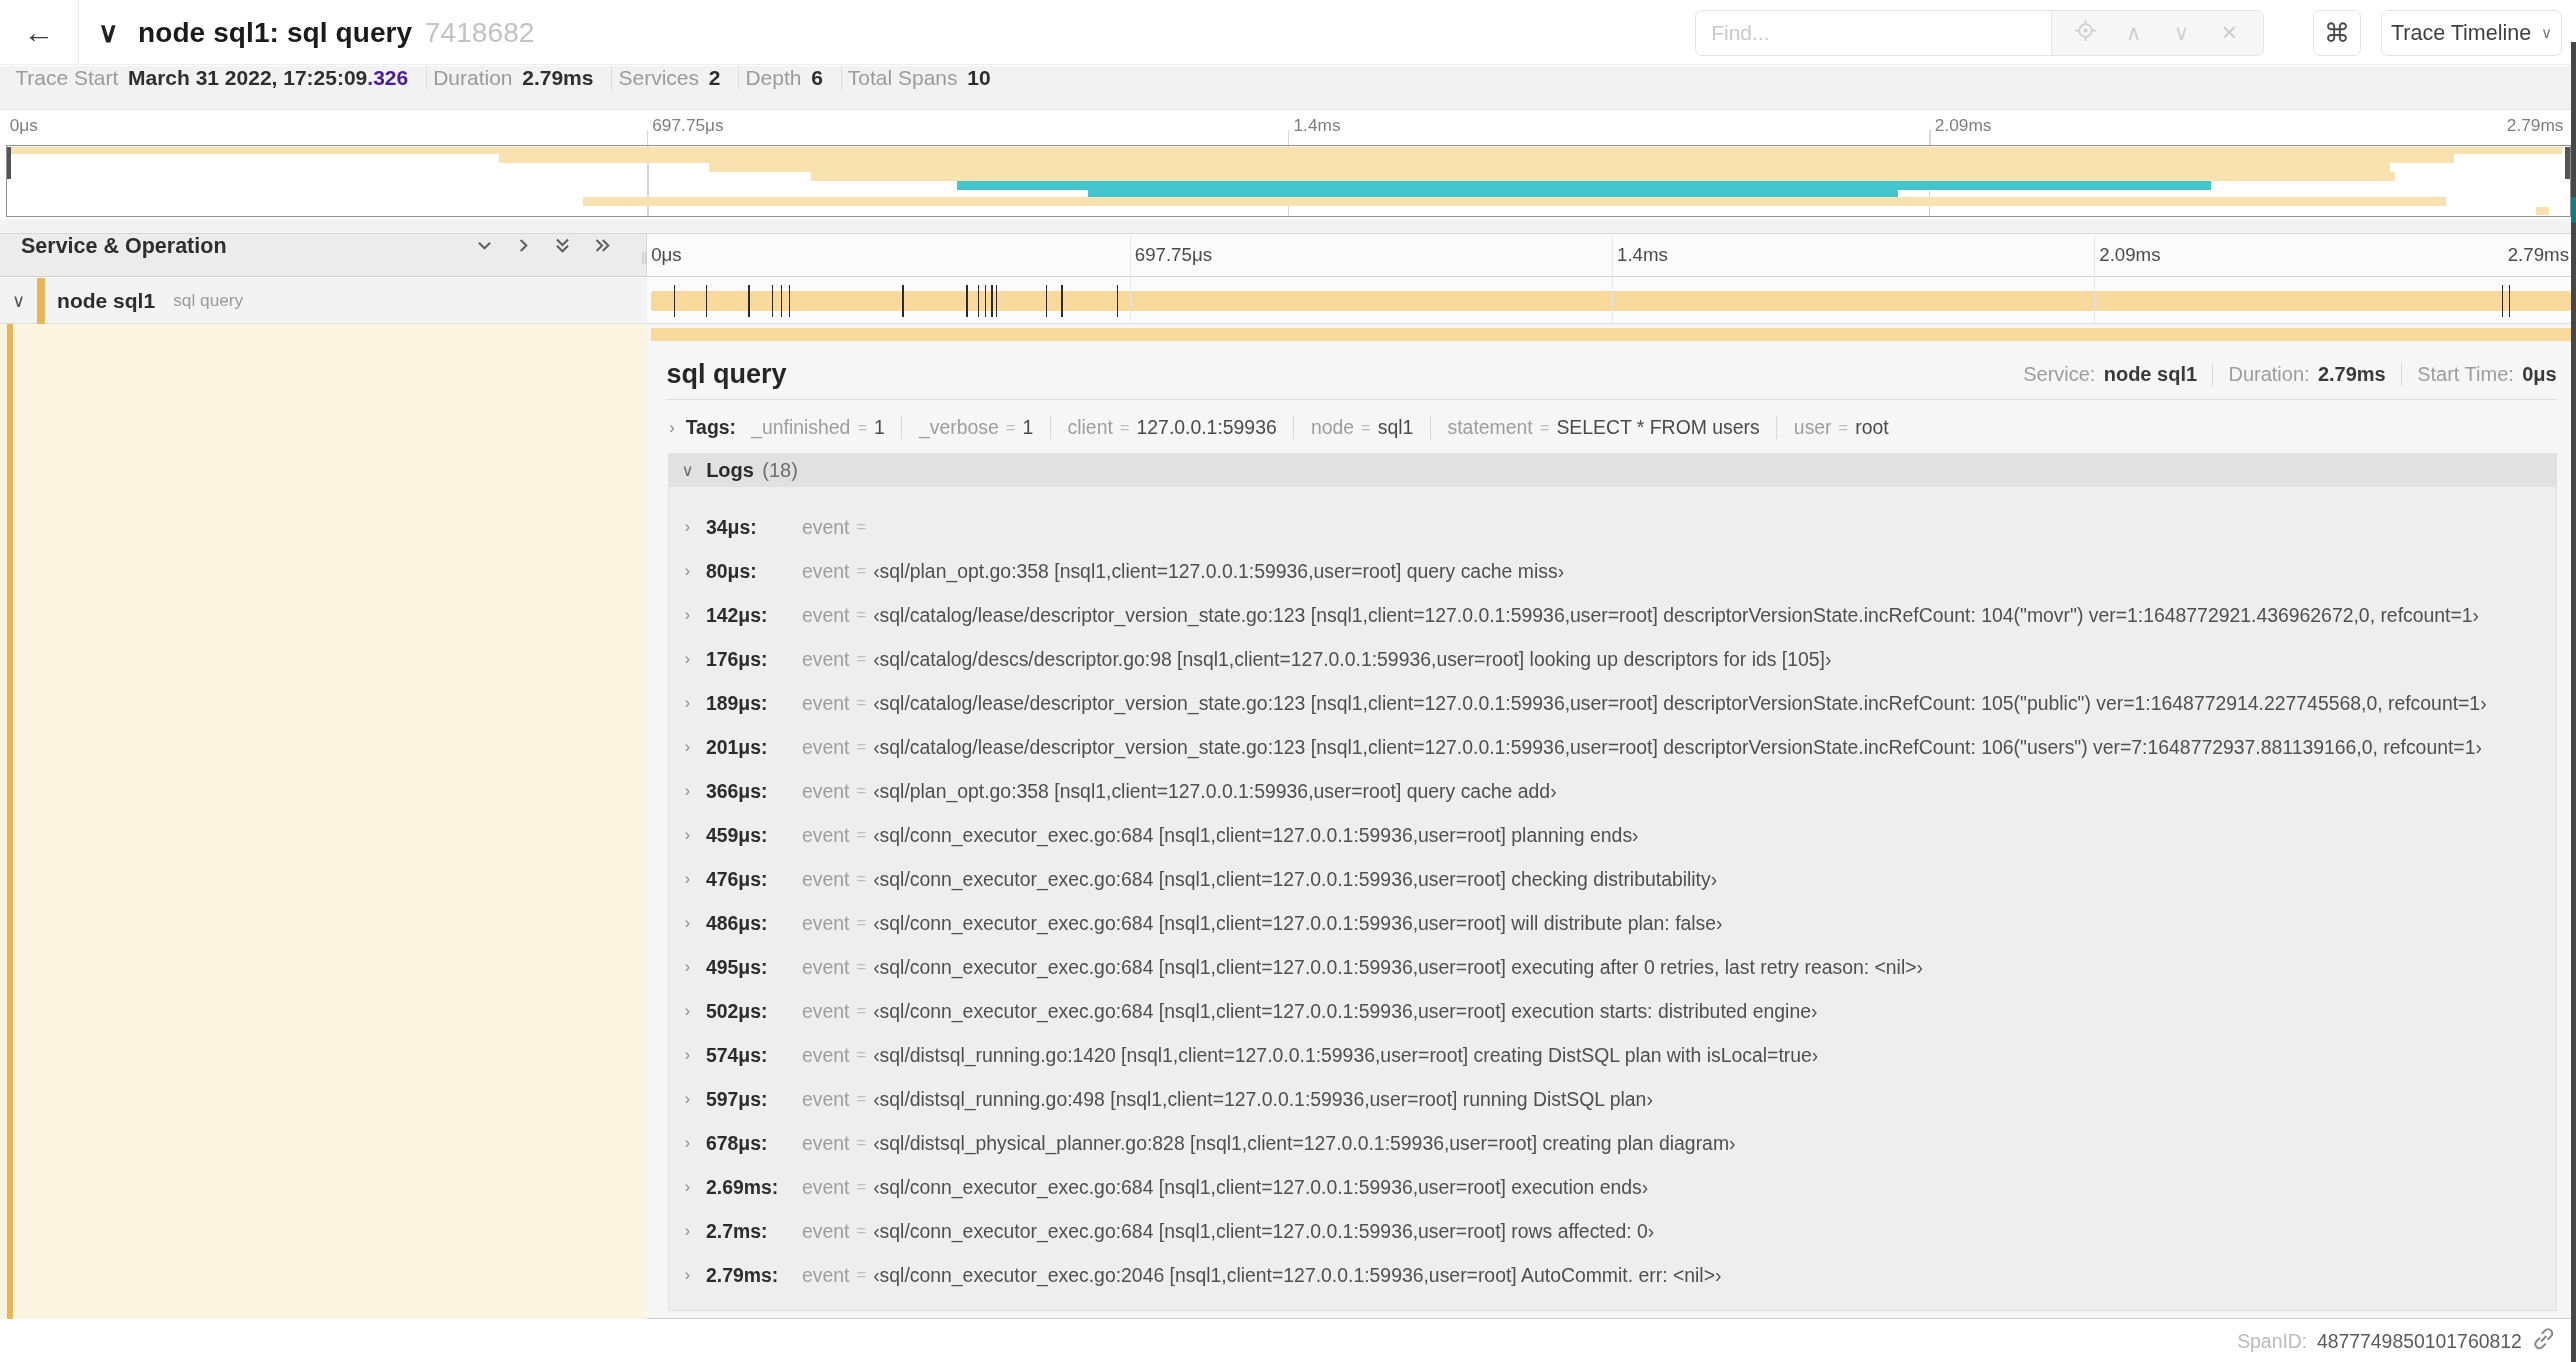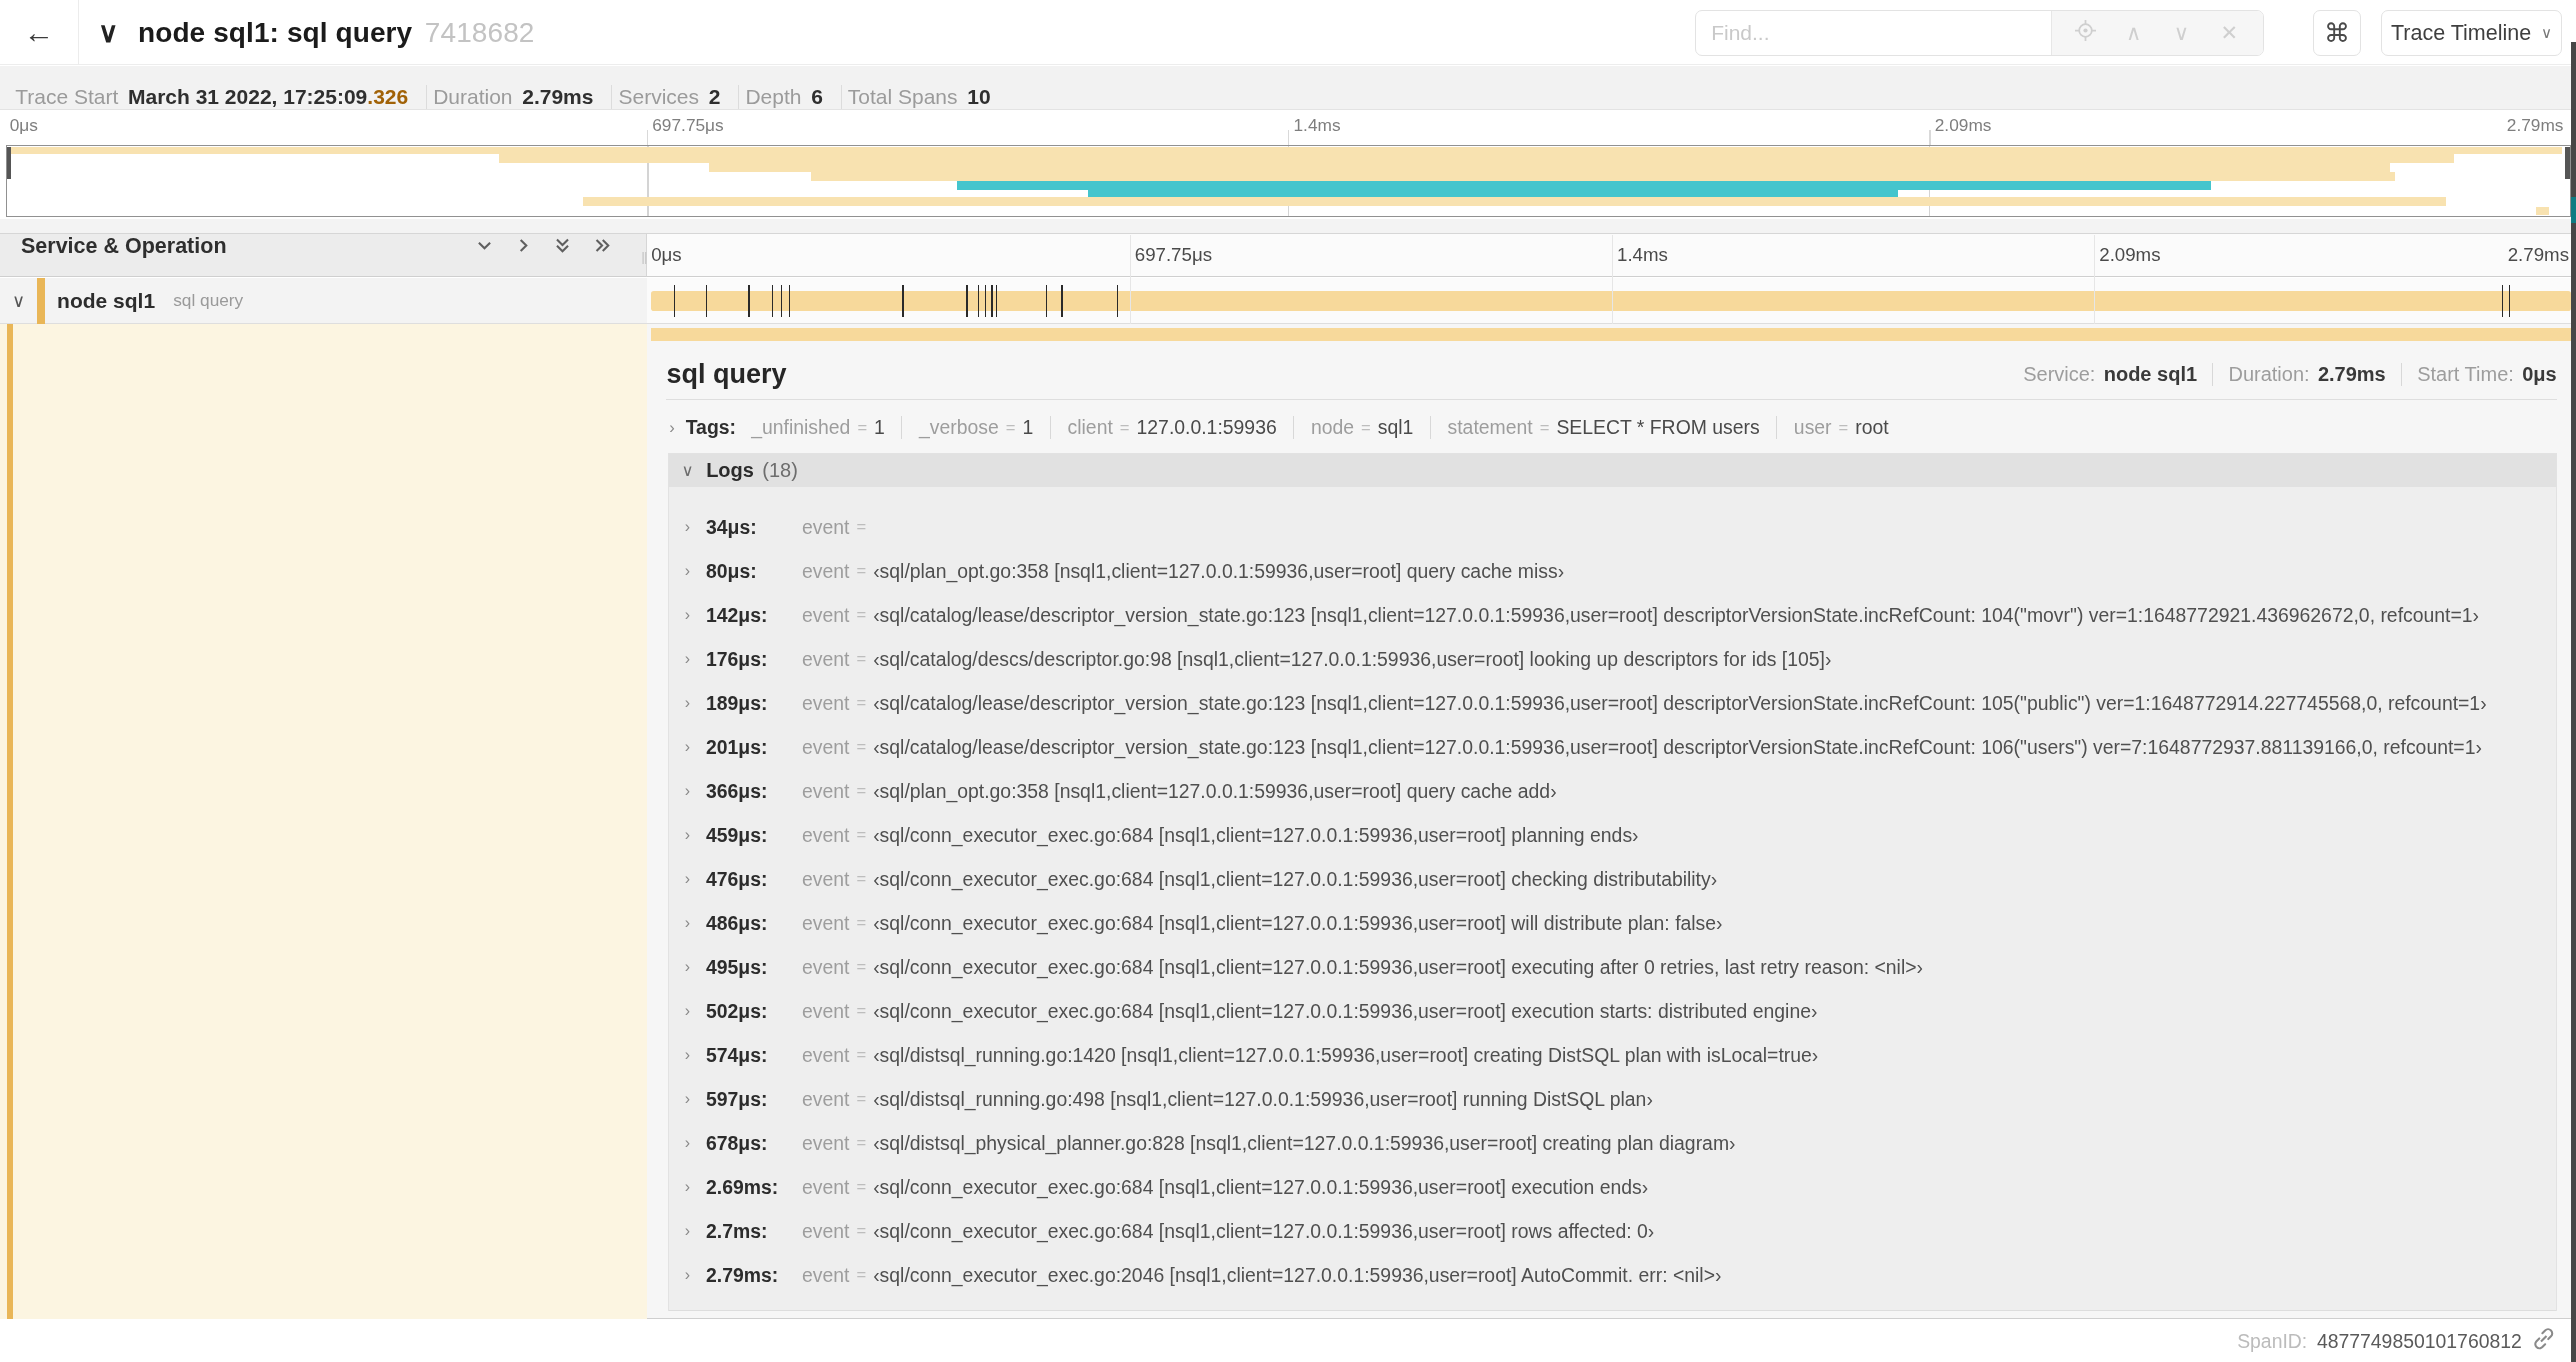--- a/index.html
+++ b/index.html
@@ -16,26 +16,26 @@
   .findbox { position:absolute; left:1695px; top:10.4px; width:569px; height:46px; border:1.4px solid #e3e3e3; border-radius:7px; background:#fff; display:flex; overflow:hidden; }
   .findbox input { flex:1; border:0; outline:none; padding:0 15.2px; font-size:21px; color:#444; font-family:"Liberation Sans",sans-serif; background:transparent; }
   .findbox input::placeholder { color:#c9c9c9; }
   .find-addon { width:212px; background:#f6f6f6; border-left:1.4px solid #e7e7e7; display:flex; align-items:center; justify-content:space-evenly; color:#cfcfcf; font-size:21px; }
   .find-addon .aico { width:28px; text-align:center; cursor:pointer; }
   .kbd-btn { position:absolute; left:2313px; top:10.4px; width:48px; height:46px; border:1.4px solid #e3e3e3; border-radius:7px; background:#fff; display:flex; align-items:center; justify-content:center; font-size:26px; color:#4a4a4a; cursor:pointer; }
   .view-btn { position:absolute; left:2381px; top:10.4px; width:181px; height:46px; border:1.4px solid #e3e3e3; border-radius:7px; background:#fff; display:flex; align-items:center; justify-content:center; gap:9.7px; font-size:21.5px; color:#3f3f3f; cursor:pointer; }
   .view-btn .vchev { font-size:15.2px; color:#777; }
 
   
-  .infobar { position:absolute; left:0; top:66px; width:2576px; height:44px; background:#f2f2f2; border-bottom:1.4px solid #e3e3e3; display:flex; align-items:flex-end; padding-left:15.2px; font-size:21px; }
+  .infobar { position:absolute; left:0; top:66px; width:2576px; height:44px; background:#f2f2f2; border-bottom:1.4px solid #e3e3e3; display:flex; align-items:flex-start; padding-left:15.2px; font-size:21px; }
   .info-item { display:flex; align-items:center; }
   .info-item + .info-item { border-left:1.4px solid #dcdcdc; margin-left:18px; padding-left:6px; }
   .info-label { color:#9b9b9b; margin-right:9.7px; }
   .info-value { color:#2f2f2f; font-weight:bold; }
-  .info-suffix { color:#a16207; font-weight:bold; }
+  .info-suffix { color:#4c1d95; font-weight:bold; }
 
   
   .mini-ruler { position:absolute; left:5.5px; top:111px; width:2565px; height:35px; background:#fff; font-size:17.3px; color:#7e7e7e; }
   .mini-ruler .rlabel { position:absolute; top:4.2px; }
   .mini-ruler .gline { position:absolute; top:19.4px; bottom:-1.4px; width:1.4px; background:#d9d9d9; }
   .minimap { position:absolute; left:5.5px; top:145px; width:2565px; height:72px; border:1.4px solid #919191; background:#fff; }
   .minimap .mm-gline { position:absolute; top:0; bottom:0; width:1.4px; background:#d4d4d4; }
   .mm-bar { position:absolute; }
   .mm-handle { position:absolute; width:4.8px; height:32px; background:#555; top:1.4px; }
   .below-mini { position:absolute; left:0; top:219px; width:2576px; height:14.5px; background:#f3f3f3; }

